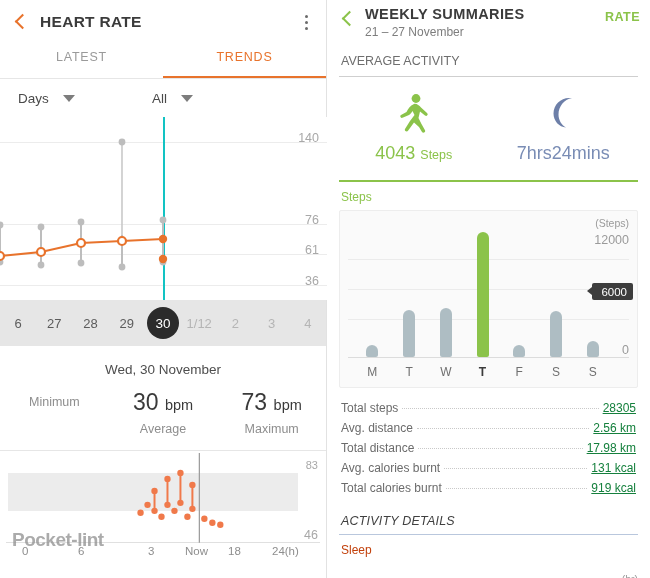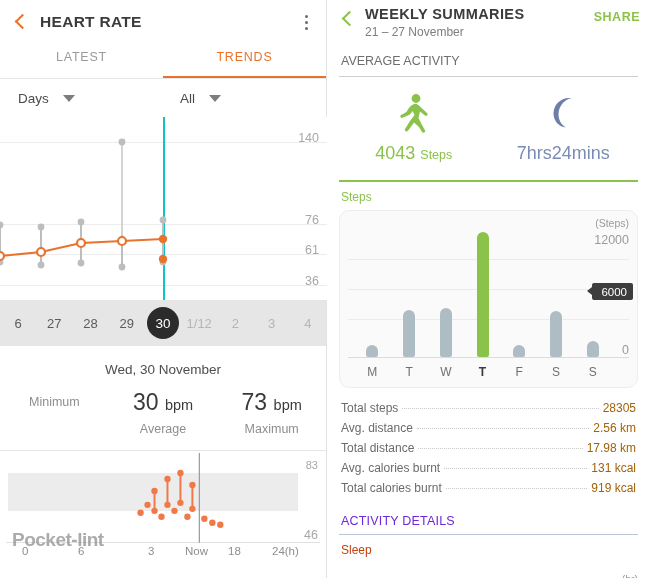--- a/index.html
+++ b/index.html
@@ -45,21 +45,21 @@
     letter-spacing: 0.8px; position: relative; padding-top: 6px;
   }
   .l-tab.active { color: #e8732c; }
   .l-tab.active::after {
     content: ""; position: absolute; left: 0; right: 0; bottom: 0;
     height: 2.5px; background: #e8732c;
   }
   .l-tabs-sep { height: 1px; background: #e6e6e6; }
 
   
-  .l-selectors { display: flex; height: 38px; align-items: center; gap: 28px; }
+  .l-selectors { display: flex; height: 38px; align-items: center; }
   .l-sel { display: flex; align-items: center; font-size: 13.5px; color: #4a4a4a; }
   .l-sel.days { width: 120px; padding-left: 18px; }
   .l-sel.all { flex: 1; padding-left: 32px; }
   .caret-dn {
     width: 0; height: 0; margin-left: 14px;
     border-left: 6px solid transparent; border-right: 6px solid transparent;
     border-top: 7px solid #7d7d7d;
   }
 
   
@@ -144,21 +144,21 @@
   .aa-val .u { font-size: 12.5px; }
   .steps-color { color: #8bc34a; }
   .sleep-color { color: #7a8db5; }
 
   .bar-sep { height: 2px; background: #8bc34a; margin: 6px 0 0; }
   .sub-label { font-size: 12px; color: #8bc34a; padding: 8px 2px 6px; }
   .sub-label.sleep { color: #c2410c; }
 
   .steps-chart {
     position: relative; height: 178px; background: #fafafa;
-    border: 1px solid #ededed; border-radius: 10px;
+    border: 1px solid #ededed; border-radius: 2px;
   }
   .sc-unit { position: absolute; right: 8px; top: 6px; font-size: 10.5px; color: #9a9a9a; }
   .sc-max { position: absolute; right: 8px; top: 22px; font-size: 12.5px; color: #9a9a9a; }
   .sc-zero { position: absolute; right: 8px; bottom: 30px; font-size: 12.5px; color: #9a9a9a; }
   .sc-grid { position: absolute; left: 8px; right: 8px; height: 1px; background: #ebebeb; }
   .sc-badge {
     position: absolute; right: 4px; height: 17px; padding: 0 6px 0 9px;
     background: #3d3d3d; color: #fff; font-size: 11.5px; border-radius: 2px;
     display: flex; align-items: center;
   }
@@ -179,24 +179,24 @@
 
   .stats { padding: 10px 2px 4px; }
   .stat-row {
     display: flex; align-items: baseline; font-size: 12px; color: #6b6b6b;
     padding: 3px 0;
   }
   .stat-label { white-space: nowrap; }
   .stat-dots {
     flex: 1; margin: 0 4px; border-bottom: 1px dotted #c9c9c9; transform: translateY(-3px);
   }
-  .stat-val { color: #a16207; white-space: nowrap; }
+  .stat-val { color: #15803d; white-space: nowrap; text-decoration: underline; }
 
   .r-section-head2 {
-    font-size: 12.5px; color: #6d28d9; padding: 12px 2px 6px; letter-spacing: 0.2px;
+    font-size: 12.5px; color: #404040; padding: 12px 2px 6px; letter-spacing: 0.2px; font-style: italic;
   }
   .r-hr2 { height: 1px; background: #b9c7dd; }
   .hr-unit { text-align: right; font-size: 10.5px; color: #9a9a9a; padding-top: 10px; }
 </style>
 </head>
 <body>
 
 <div class="screens">
 
   <div class="screen-left">
@@ -347,21 +347,21 @@
   </div>
 
   <div class="screen-right">
 
     <div class="r-header">
       <div class="r-chevron"></div>
       <div class="r-titles">
         <div class="r-title">WEEKLY SUMMARIES</div>
         <div class="r-sub">21 – 27 November</div>
       </div>
-      <div class="r-share">SHARE</div>
+      <div class="r-share">RATE</div>
     </div>
 
     <div class="r-body">
 
       <div class="r-section-head">AVERAGE ACTIVITY</div>
       <div class="r-hr"></div>
 
       <div class="avg-activity">
         <div class="aa-cell">
           <div class="aa-icon">

